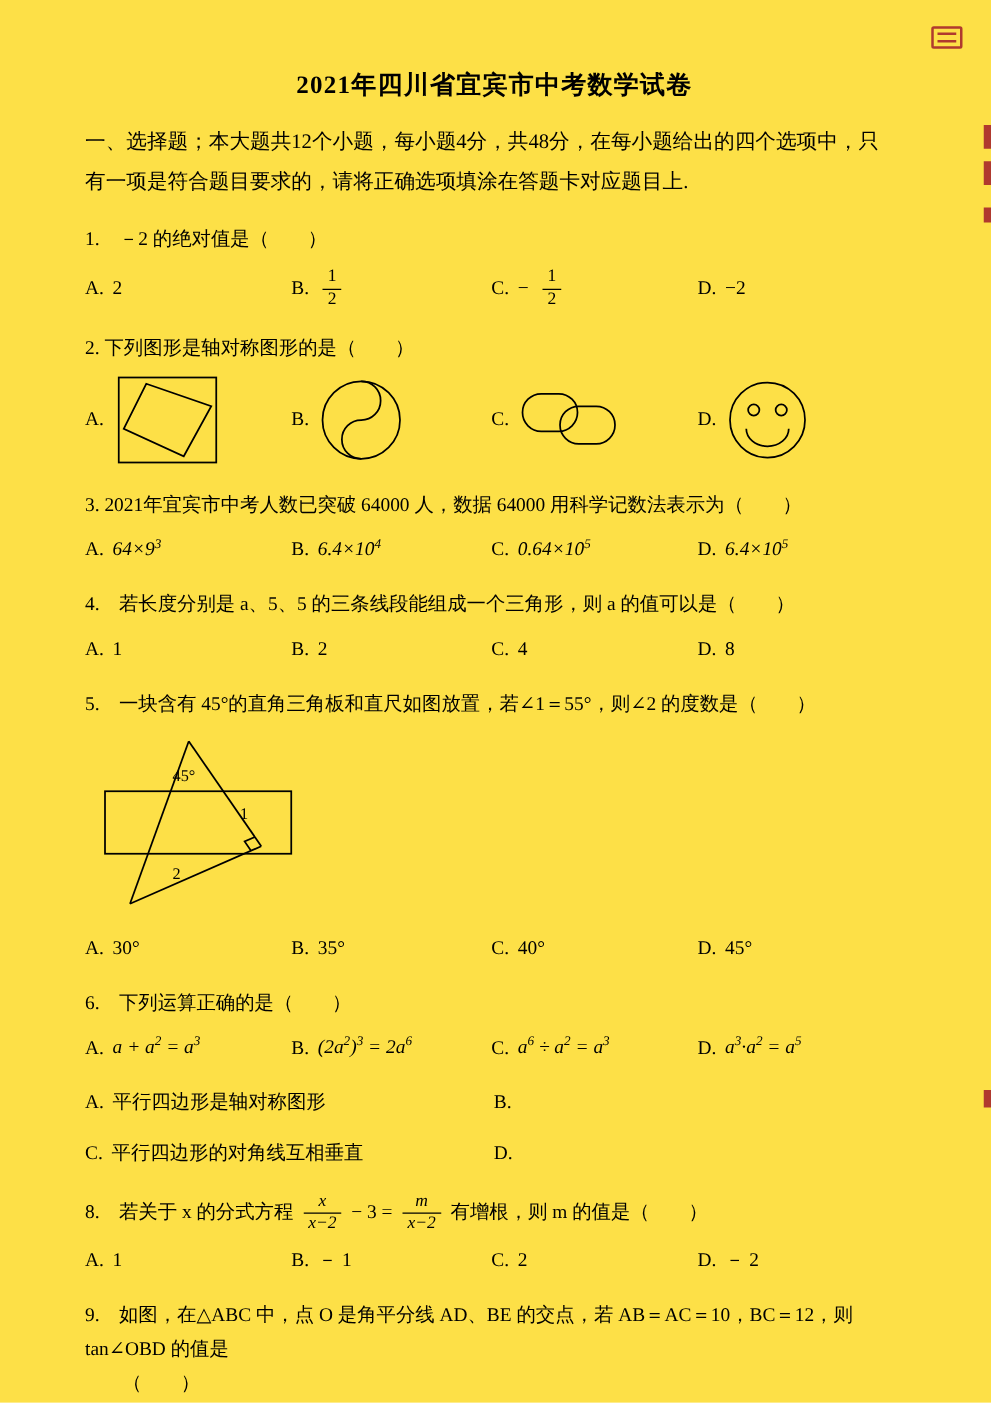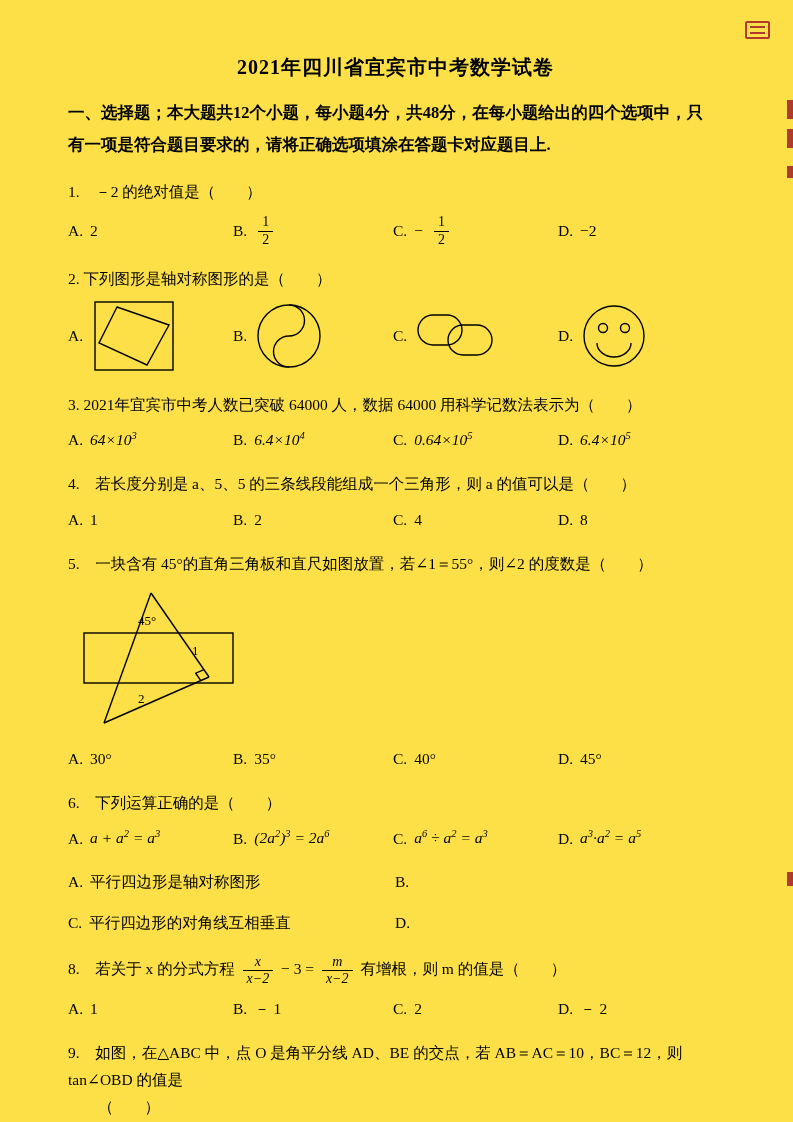--- a/index.html
+++ b/index.html
@@ -5,21 +5,21 @@
   * { margin:0; padding:0; box-sizing:border-box; }
   html, body { background:#ffffff; }
   body {
     width:793px; height:1122px; position:relative; overflow:hidden;
     font-family:"Liberation Serif","DejaVu Serif",serif;
     color:#000; font-size:15.5px;
   }
   .page { position:relative; width:793px; height:1122px; padding:54px 70px 0 68px; background:#fde047; }
 
   .title { text-align:center; font-size:20px; font-weight:700; letter-spacing:1px; margin-bottom:16px; }
-  .section-line { font-weight:700; font-size:16.5px; line-height:1.95; }
+  .section-line { font-weight:400; font-size:16.5px; line-height:1.95; }
 
   .question { margin-top:17px; }
   .stem { line-height:1.75; }
   .stem-line2 { padding-left:30px; line-height:1.75; }
 
   .options { display:grid; grid-template-columns:165px 160px 165px 1fr; align-items:center; margin-top:9px; }
   .options.cols2 { grid-template-columns:327px 1fr; row-gap:15px; }
   .opt { display:flex; align-items:center; column-gap:7px; line-height:1.7; }
 
   .math { font-style:italic; }
@@ -133,21 +133,21 @@
         </svg>
       </div>
     </div>
   </div>
 
   <div class="question">
     <p class="stem">3. 2021年宜宾市中考人数已突破 64000 人，数据 64000 用科学记数法表示为（　　）</p>
     <div class="options">
       <div class="opt">
         <span>A.</span>
-        <span class="math"><span>64×10</span><sup>3</sup></span>
+        <span class="math"><span>64×9</span><sup>3</sup></span>
       </div>
       <div class="opt">
         <span>B.</span>
         <span class="math"><span>6.4×10</span><sup>4</sup></span>
       </div>
       <div class="opt">
         <span>C.</span>
         <span class="math"><span>0.64×10</span><sup>5</sup></span>
       </div>
       <div class="opt">

